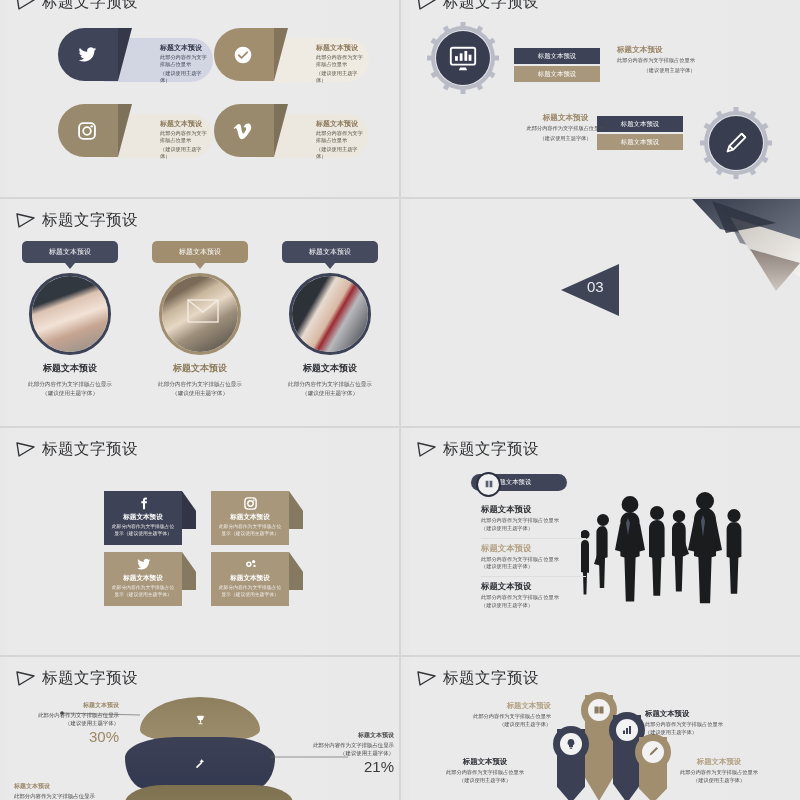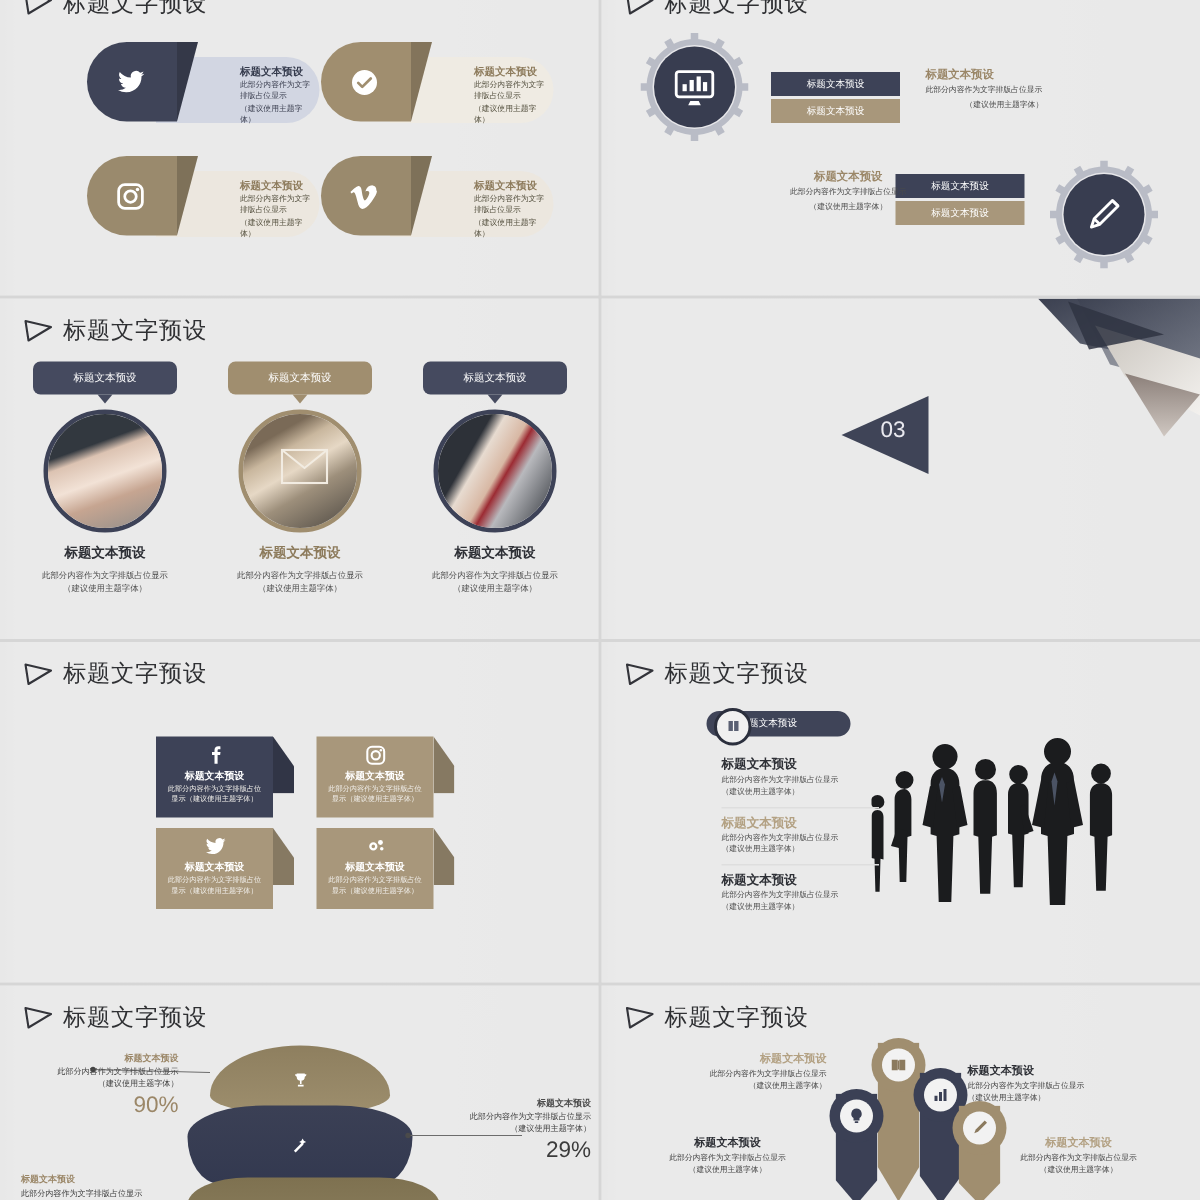--- a/index.html
+++ b/index.html
@@ -607,28 +607,28 @@
       <path d="M62 56 L140 58" stroke="#6c6c6c" stroke-width=".7" fill="none"></path>
       <circle cx="62" cy="56" r="1.8" fill="#4a4a4a"></circle>
       <path d="M348 100 L272 100" stroke="#6c6c6c" stroke-width=".7" fill="none"></path>
       <circle cx="272" cy="100" r="1.8" fill="#4a4a4a"></circle>
     </svg>
 
     <div class="cal" style="left:14px;top:44px;width:105px;text-align:right">
       <h4 style="color:#9b8768">标题文本预设</h4>
       <p>此部分内容作为文字排版占位显示</p>
       <p style="margin-top:0">（建议使用主题字体）</p>
-      <span class="pct" style="color:#9b8768">90%</span>
+      <span class="pct" style="color:#9b8768">30%</span>
     </div>
 
     <div class="cal" style="left:282px;top:74px;width:112px;text-align:right">
       <h4 style="color:#4b4b4b">标题文本预设</h4>
       <p>此部分内容作为文字排版占位显示</p>
       <p style="margin-top:0">（建议使用主题字体）</p>
-      <span class="pct" style="color:#3b3b3b">29%</span>
+      <span class="pct" style="color:#3b3b3b">21%</span>
     </div>
 
     <div class="cal" style="left:14px;top:125px;width:110px;text-align:left">
       <h4 style="color:#9b8768">标题文本预设</h4>
       <p>此部分内容作为文字排版占位显示</p>
     </div>
   </div>
 
   <div class="slide">
     <div class="s-head">

